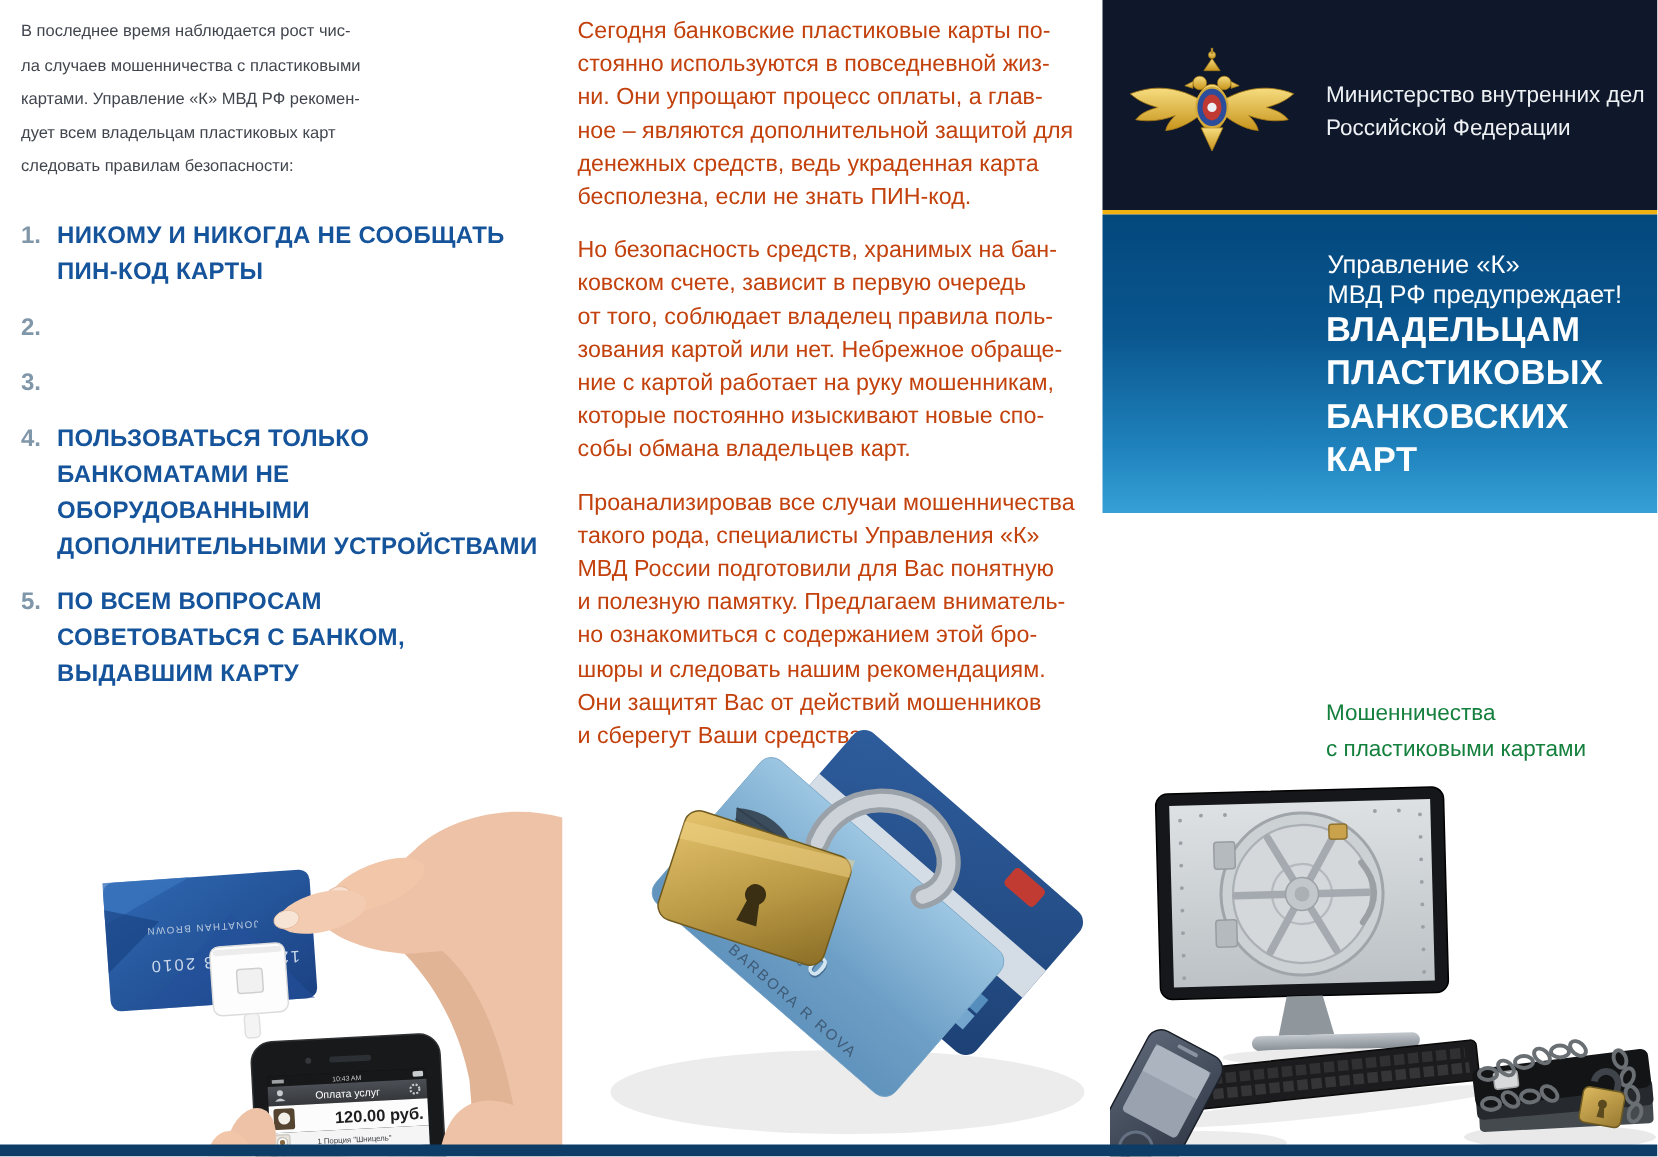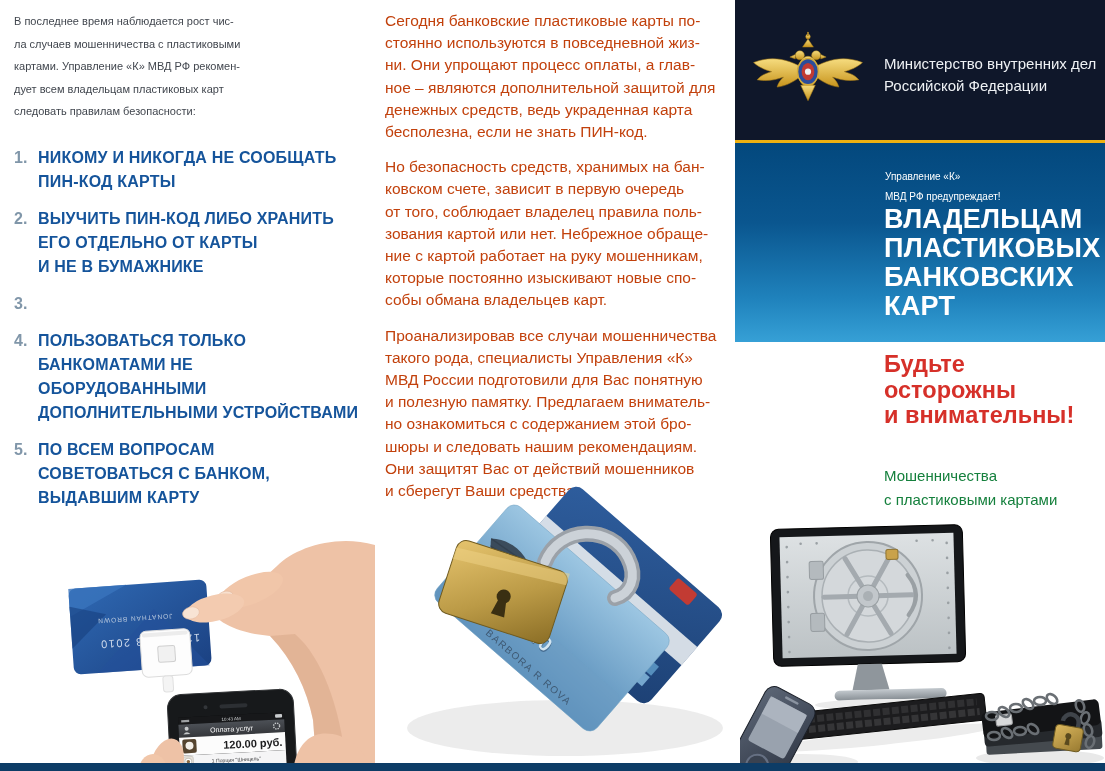--- a/index.html
+++ b/index.html
@@ -20,22 +20,22 @@
   .col-middle{position:absolute;left:385px;top:10px;width:345px;}
   .para{margin:0 0 13px 0;font-size:15.5px;line-height:22.2px;color:#c2410c;}
   
   .col-right{position:absolute;left:735px;top:0;width:370px;height:771px;}
   .gray-header{position:absolute;left:0;top:0;width:370px;height:140px;background:#0f172a;}
   .emblem{position:absolute;left:14px;top:22px;}
   .ministry{position:absolute;left:149px;top:53px;margin:0;font-size:15px;line-height:22px;color:#eef1f4;}
   .gold-line{position:absolute;left:0;top:140px;width:370px;height:3px;background:#eeb111;}
   .blue-panel{position:absolute;left:0;top:143px;width:370px;height:199px;
     background:linear-gradient(180deg,#03487d 0%,#0a568f 40%,#1f82bc 78%,#36a0d6 100%);}
-  .alert-label{position:absolute;left:150px;top:24px;margin:0;font-size:10px;line-height:20px;color:#ffffff;}
-  .panel-title{position:absolute;left:149px;top:62px;margin:0;font-size:27px;font-weight:bold;line-height:29px;color:#ffffff;letter-spacing:.3px;}
+  .alert-label{position:absolute;left:150px;top:24px;margin:0;font-size:17px;line-height:20px;color:#ffffff;}
+  .panel-title{position:absolute;left:149px;top:62px;margin:0;font-size:23px;font-weight:bold;line-height:29px;color:#ffffff;letter-spacing:.3px;}
   .warning{position:absolute;left:149px;top:352px;margin:0;font-size:23.5px;font-weight:bold;line-height:25.5px;color:#d63029;}
   .subtitle{position:absolute;left:149px;top:464px;margin:0;font-size:15px;line-height:23.5px;color:#15803d;}
   
   .photo-left{position:absolute;left:55px;top:540px;}
   .photo-middle{position:absolute;left:385px;top:480px;}
   .photo-right{position:absolute;left:740px;top:500px;}
   
   .bottom-bar{position:absolute;left:0;bottom:0;width:1105px;height:8px;background:#0d3c66;}
   svg text{font-family:"Liberation Sans","DejaVu Sans",sans-serif;}
 </style>
@@ -51,23 +51,20 @@
 дует всем владельцам пластиковых карт
 следовать правилам безопасности:</p>
     <div class="rules">
       <div class="rule">
         <span class="rule-num">1.</span>
         <span class="rule-text pre">НИКОМУ И НИКОГДА НЕ СООБЩАТЬ
 ПИН-КОД КАРТЫ</span>
       </div>
       <div class="rule">
         <span class="rule-num">2.</span>
-        <span class="rule-text pre">ВЫУЧИТЬ ПИН-КОД ЛИБО ХРАНИТЬ
-ЕГО ОТДЕЛЬНО ОТ КАРТЫ
-И НЕ В БУМАЖНИКЕ</span>
       </div>
       <div class="rule">
         <span class="rule-num">3.</span>
       </div>
       <div class="rule">
         <span class="rule-num">4.</span>
         <span class="rule-text pre">ПОЛЬЗОВАТЬСЯ ТОЛЬКО
 БАНКОМАТАМИ НЕ ОБОРУДОВАННЫМИ
 ДОПОЛНИТЕЛЬНЫМИ УСТРОЙСТВАМИ</span>
       </div>
@@ -289,23 +286,20 @@
     </div>
     <div class="gold-line"></div>
     <div class="blue-panel">
       <p class="alert-label pre">Управление «К»
 МВД РФ предупреждает!</p>
       <h1 class="panel-title pre">ВЛАДЕЛЬЦАМ
 ПЛАСТИКОВЫХ
 БАНКОВСКИХ
 КАРТ</h1>
     </div>
-    <p class="warning pre">Будьте
-осторожны
-и внимательны!</p>
     <p class="subtitle pre">Мошенничества
 с пластиковыми картами</p>
   </div>
 
   <svg class="photo-right" width="365" height="271" viewBox="0 0 365 271">
     <defs>
       <linearGradient id="vaultBg" x1="0" y1="0" x2="0" y2="1">
         <stop offset="0" stop-color="#dde1e3"></stop>
           <stop offset="1" stop-color="#bcc2c5"></stop>
       </linearGradient>

